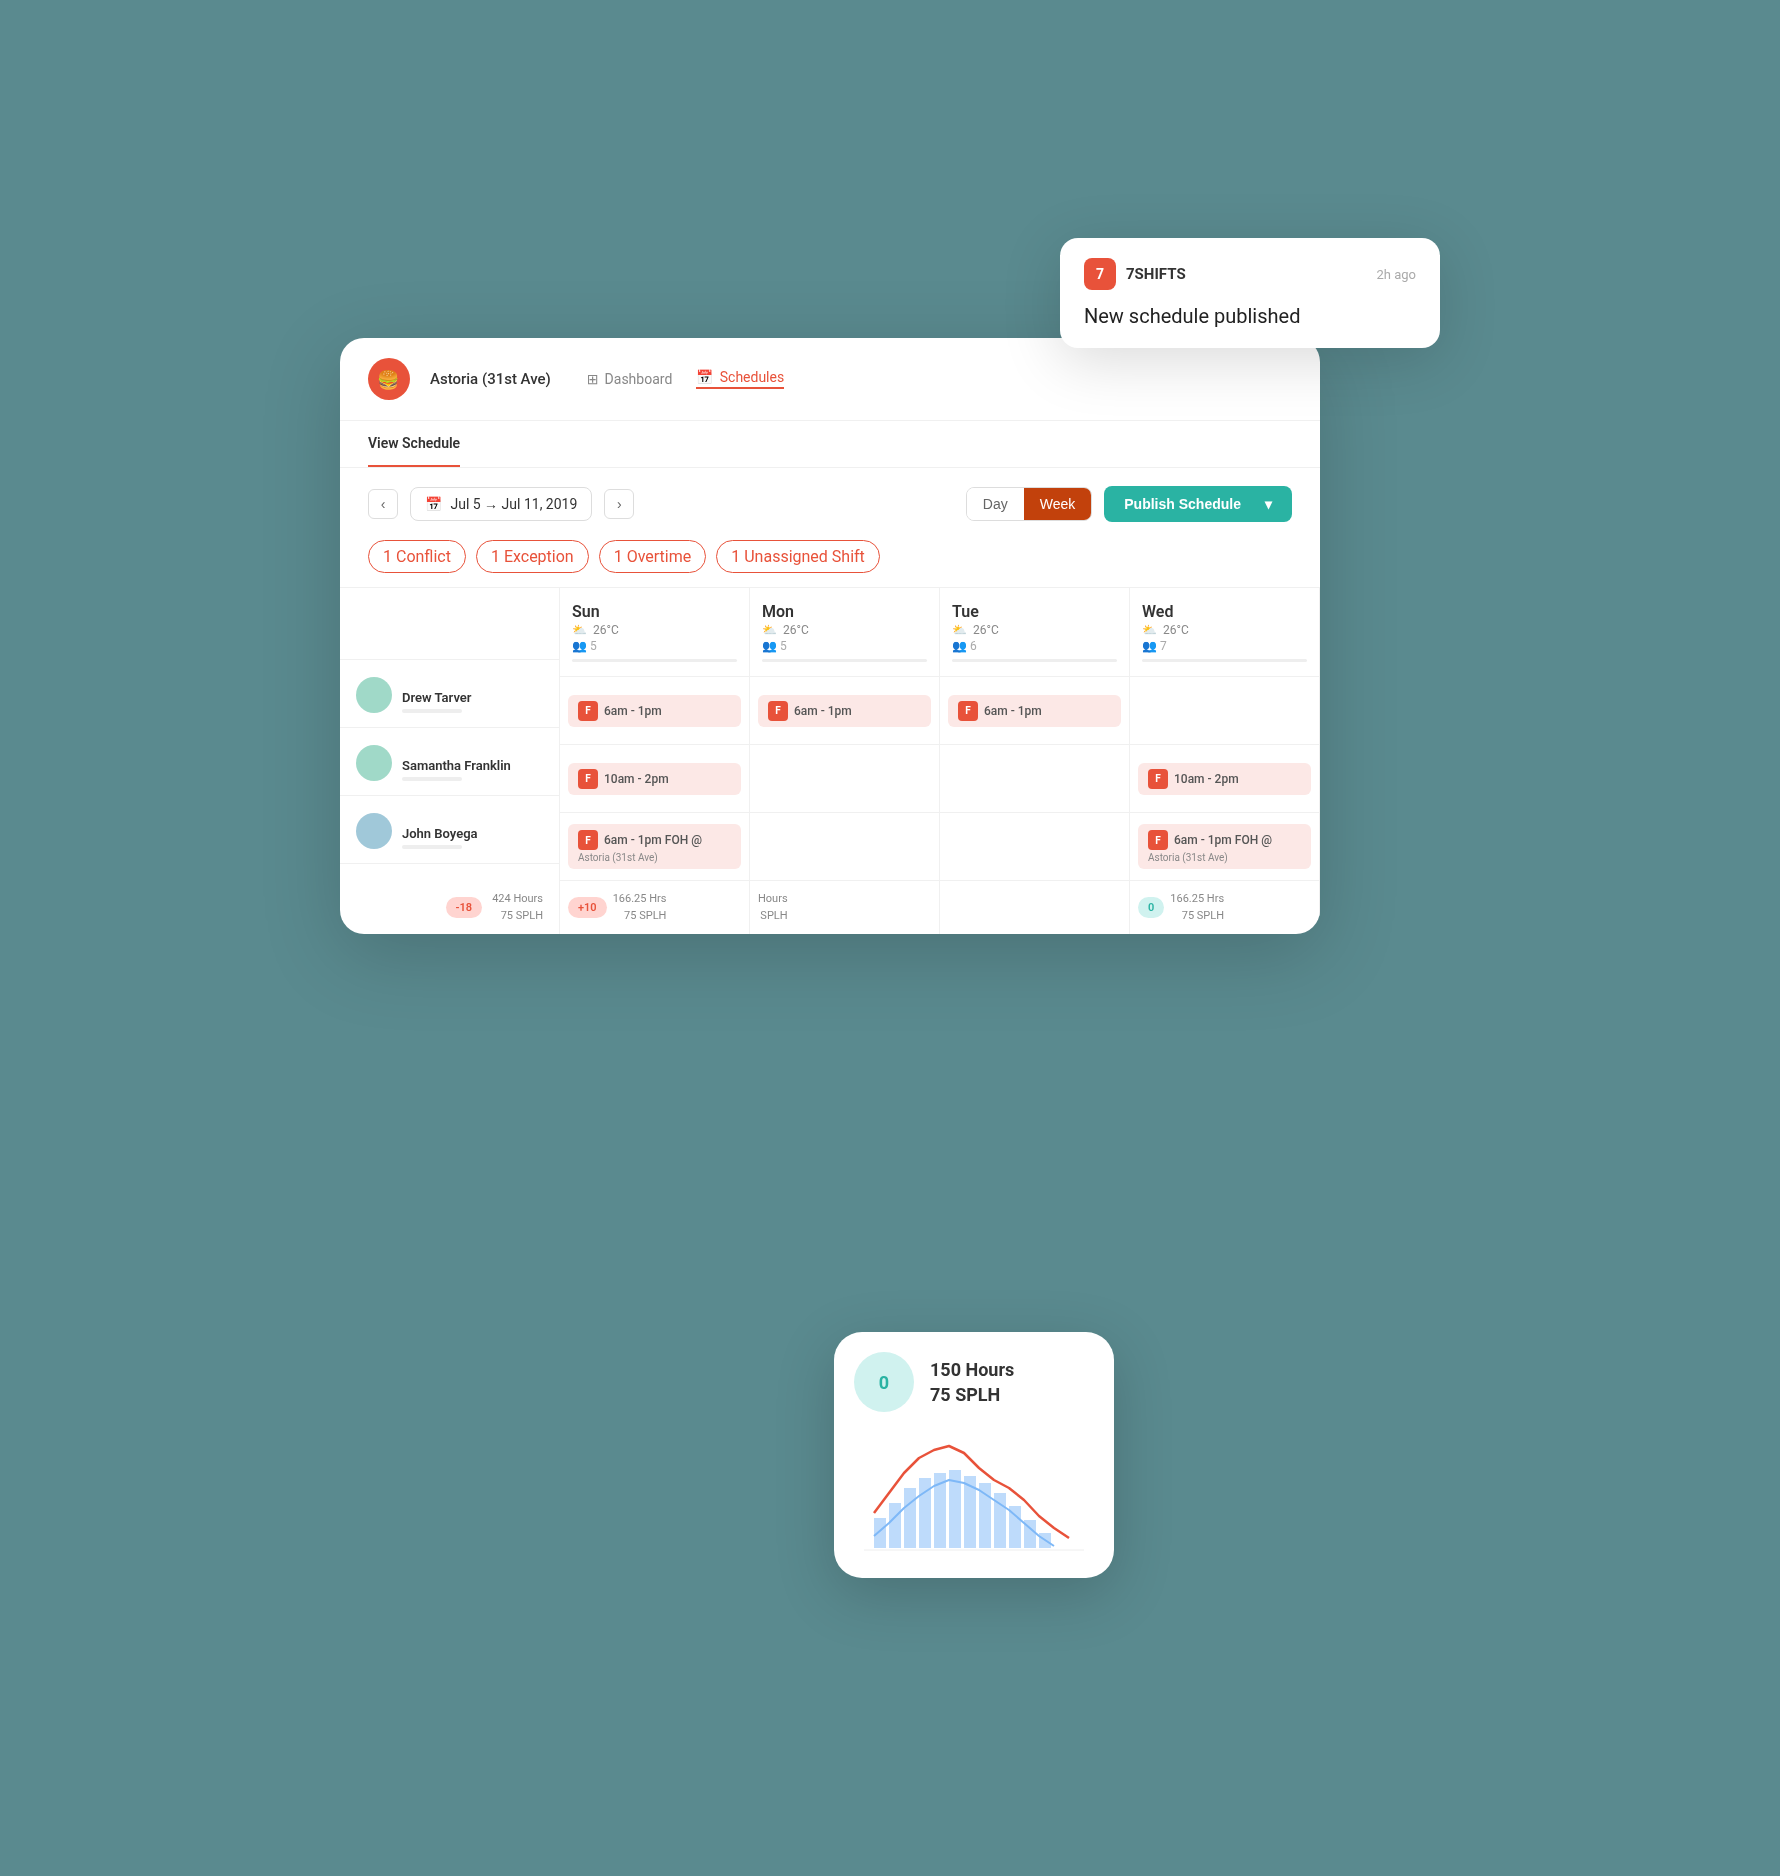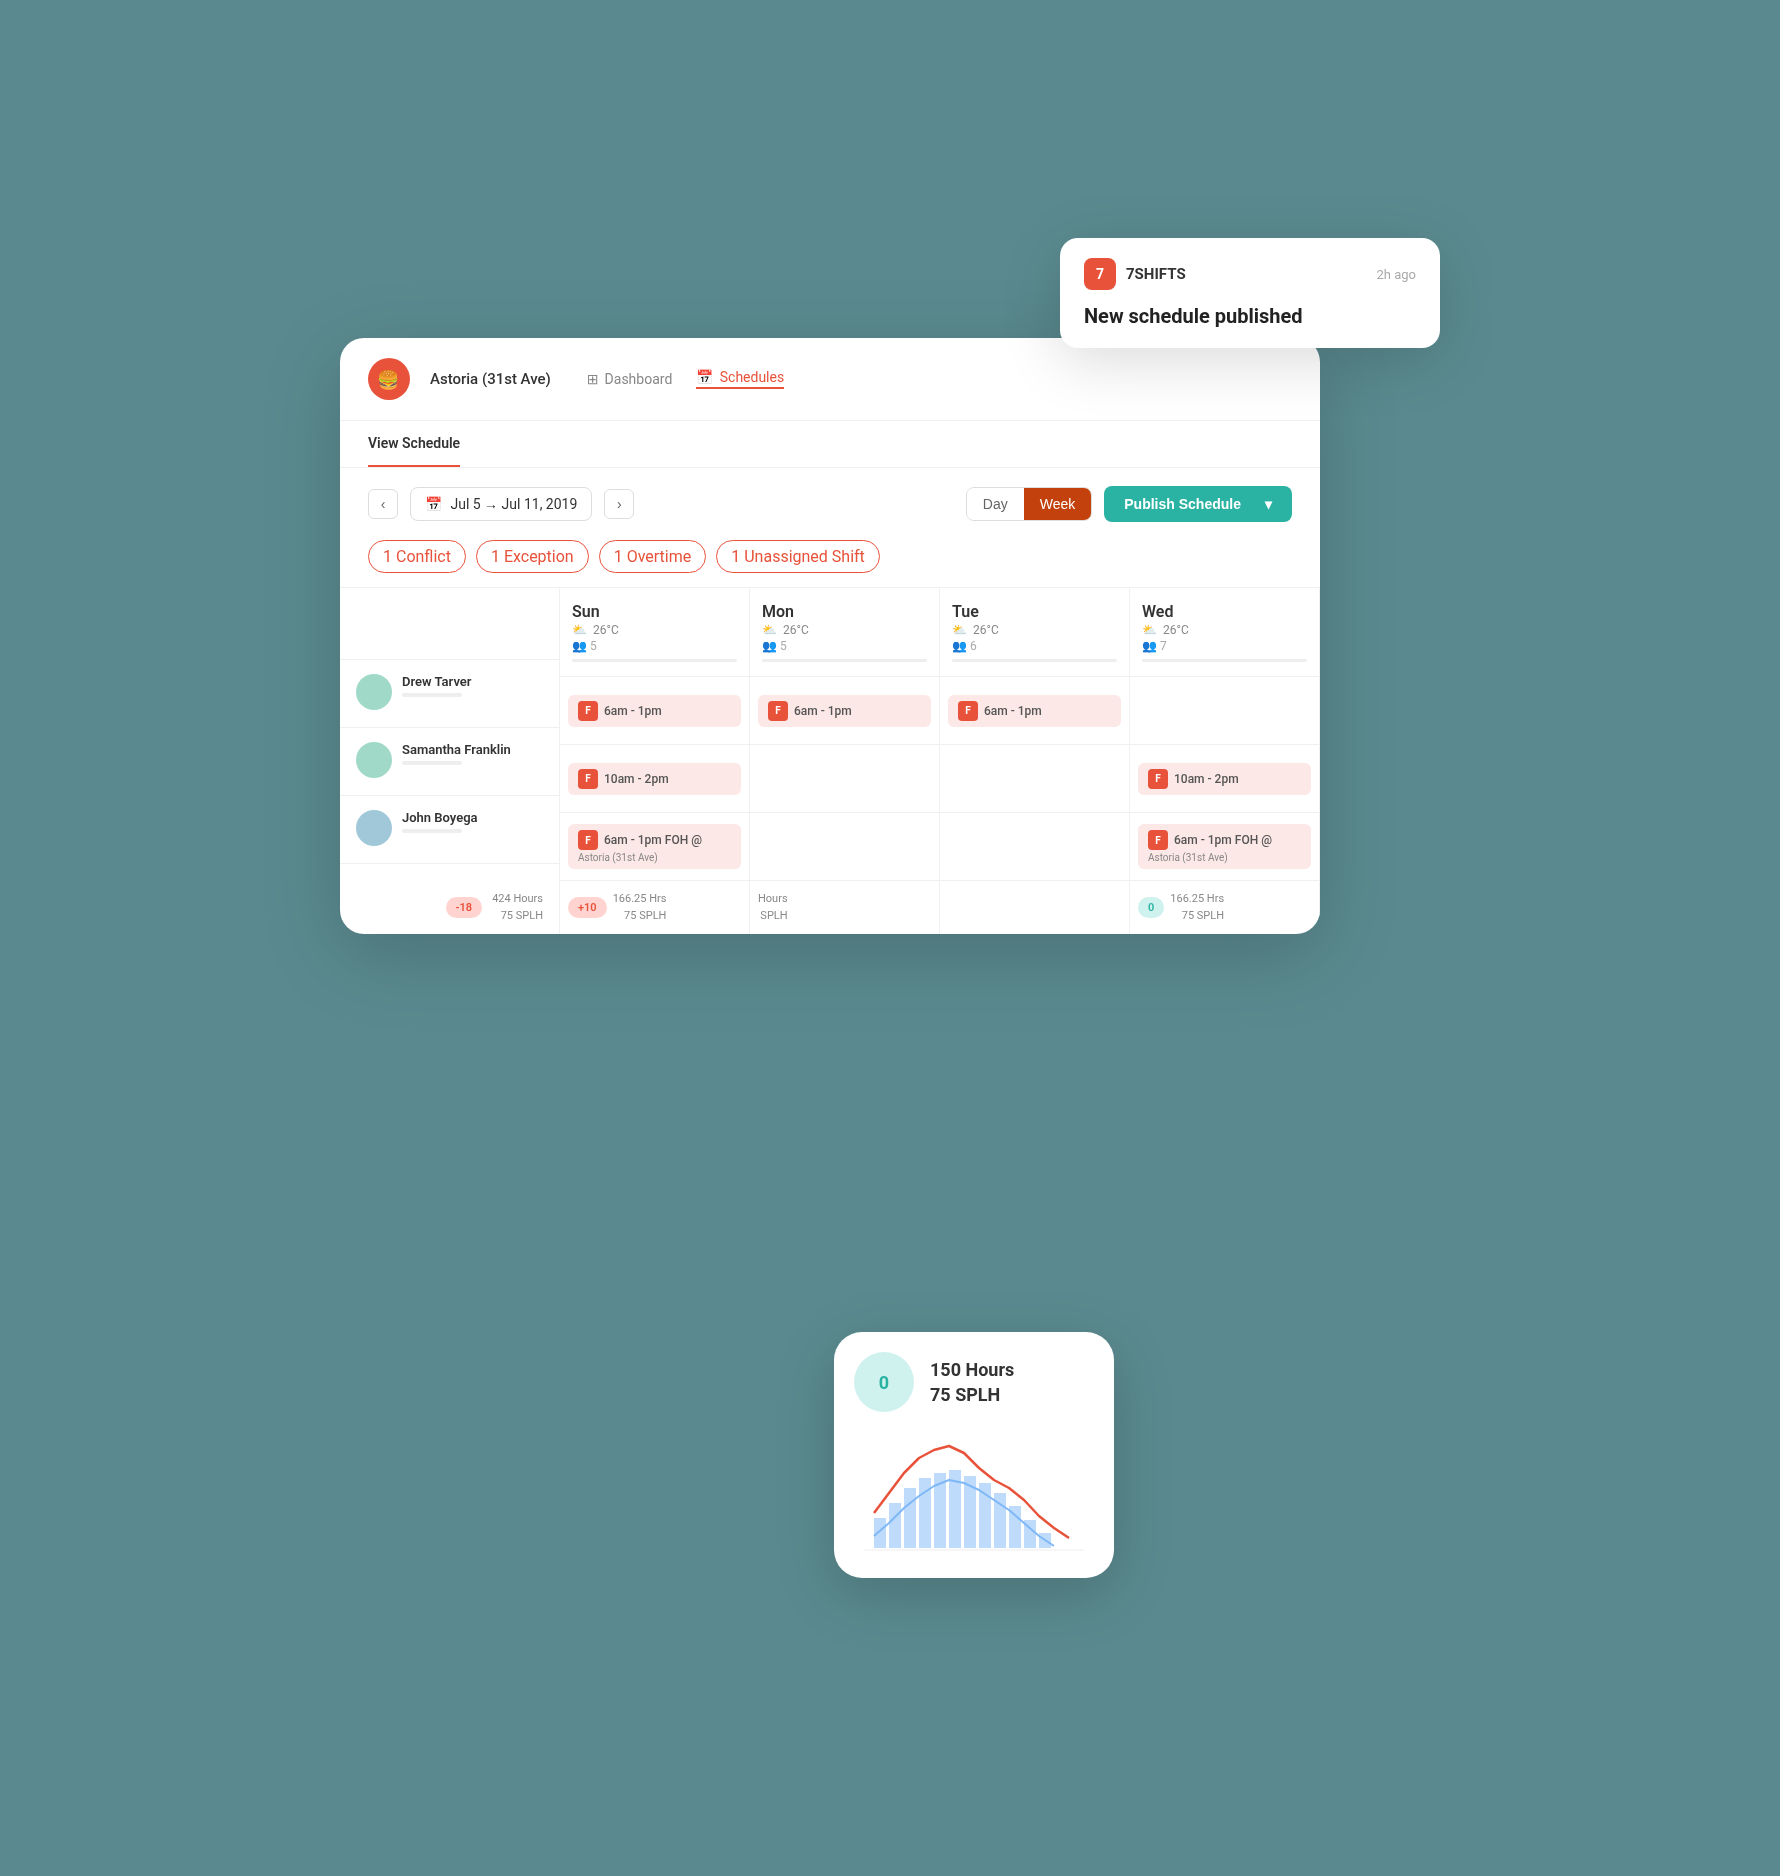--- a/index.html
+++ b/index.html
@@ -262,21 +262,21 @@
 
     
     .staff-header {
       height: 72px;
       border-bottom: 1px solid #f0f0f0;
     }
 
     
     .staff-row {
       display: flex;
-      align-items: flex-start;
+      align-items: flex-end;
       padding: 14px 16px;
       border-bottom: 1px solid #f0f0f0;
       gap: 10px;
       height: 68px;
     }
 
     .staff-avatar {
       width: 36px;
       height: 36px;
       border-radius: 50%;
@@ -434,21 +434,21 @@
       color: #333;
     }
 
     .notif-time {
       font-size: 13px;
       color: #aaa;
     }
 
     .notif-message {
       font-size: 20px;
-      font-weight: 700;
+      font-weight: 400;
       color: #222;
     }
 
     
     .phone-card {
       position: absolute;
       bottom: 60px;
       left: 50%;
       transform: translateX(-20%);
       width: 280px;

